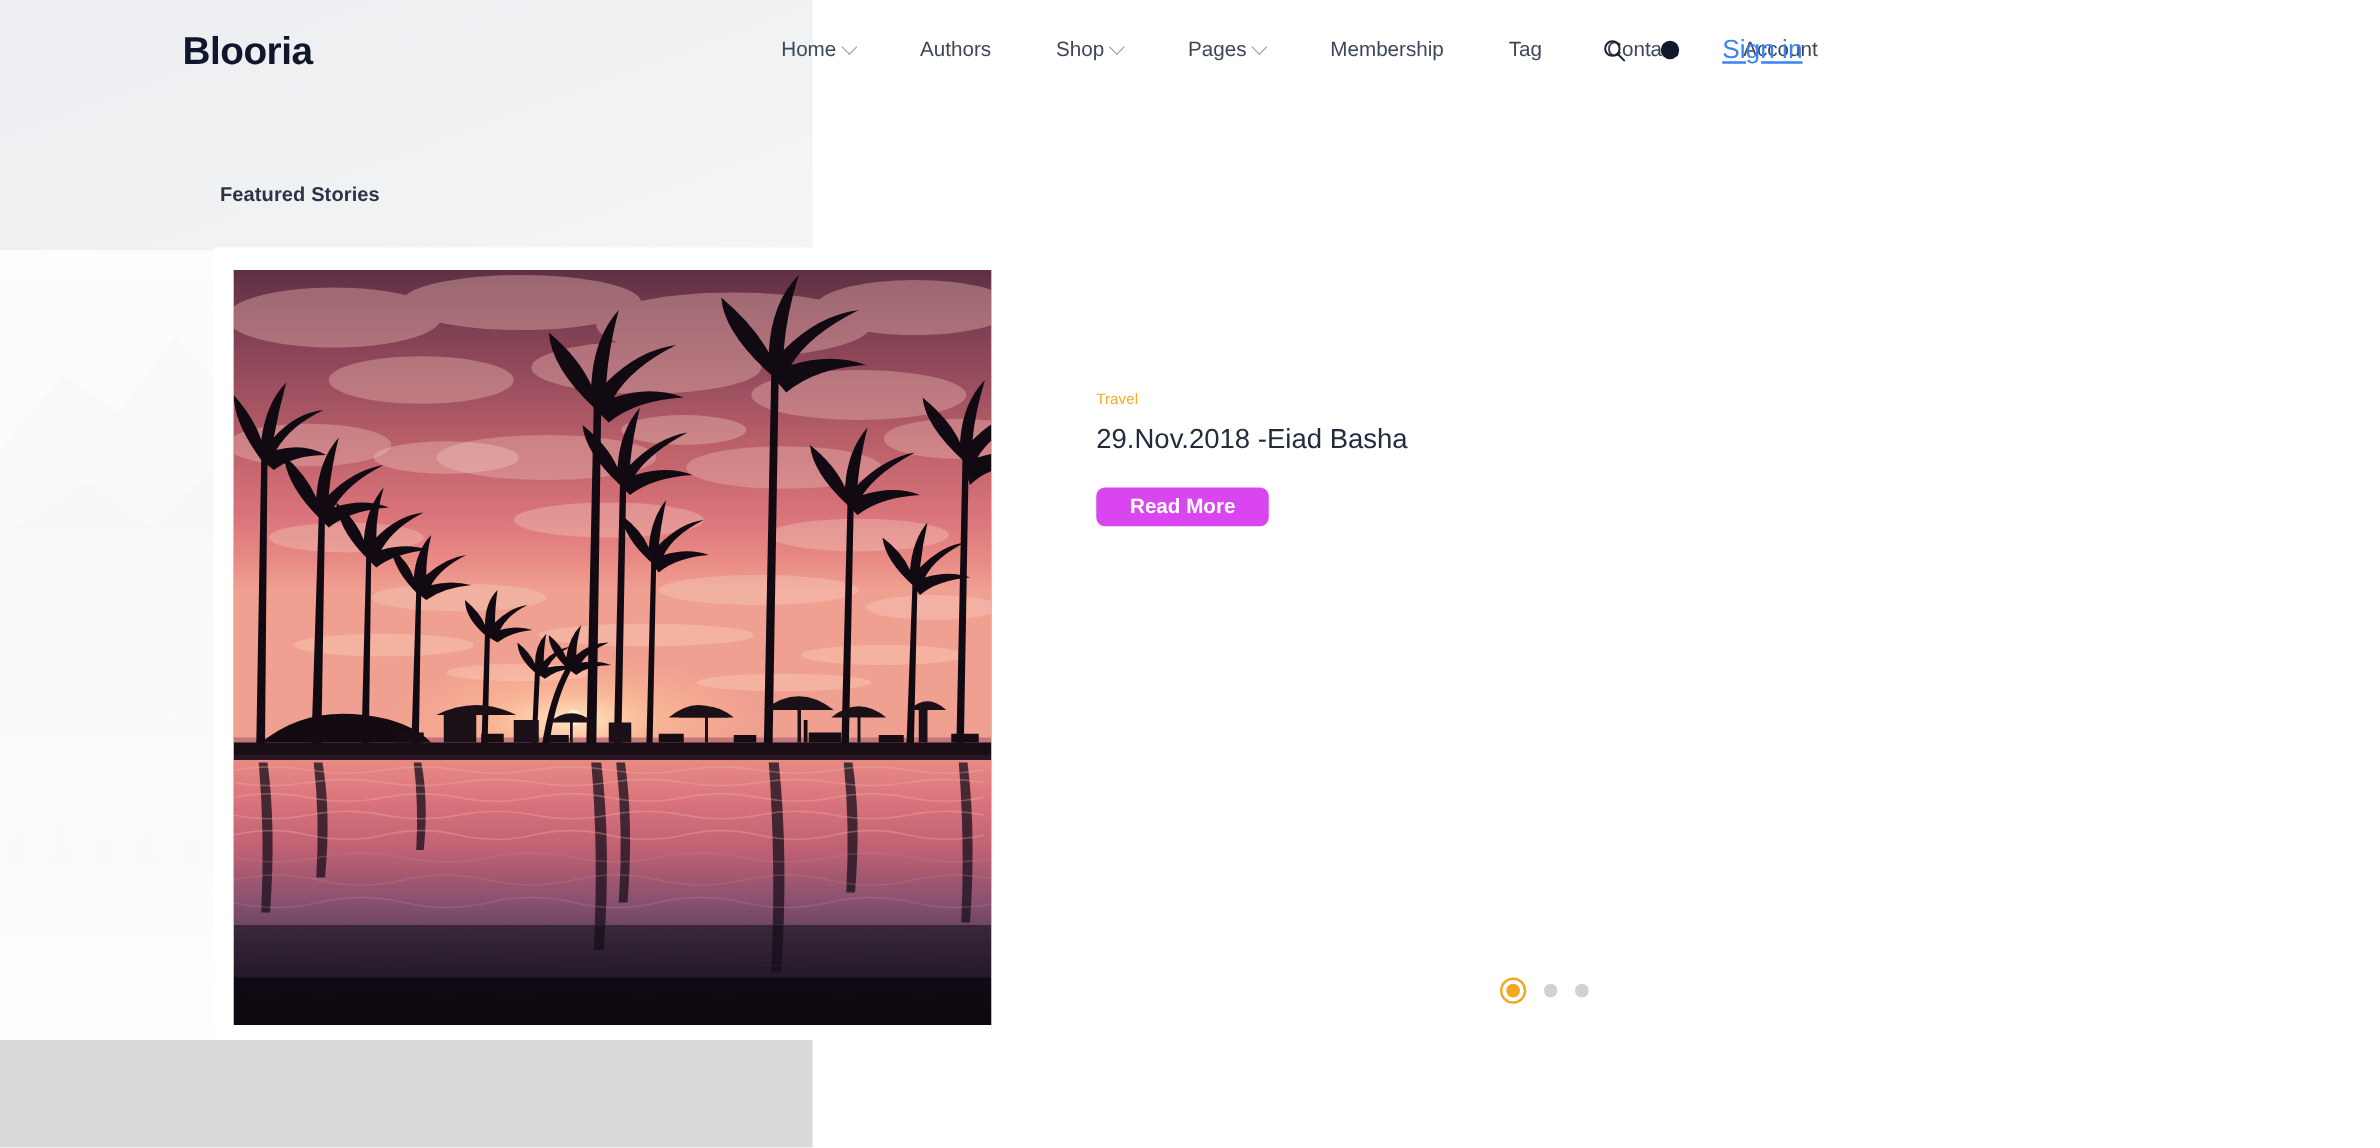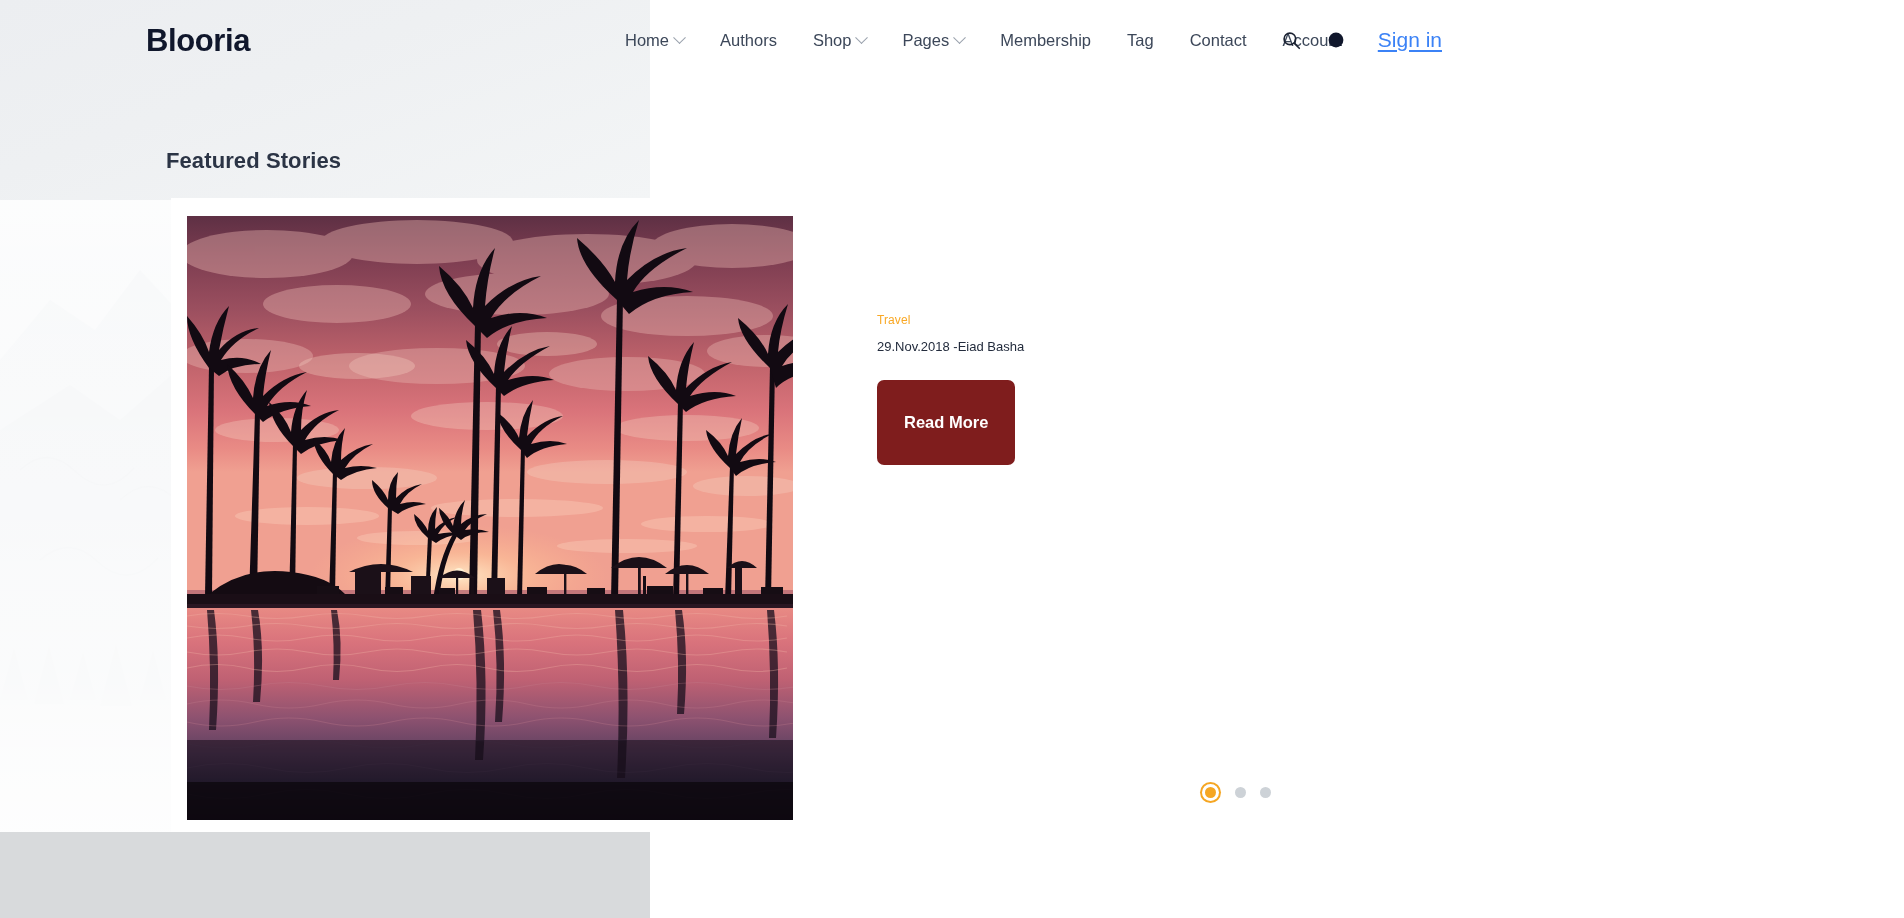--- a/index.html
+++ b/index.html
@@ -56,21 +56,21 @@
     font-weight: 700;
     letter-spacing: -0.4px;
     color: #10172c;
     line-height: 1;
     font-family: "Liberation Sans", sans-serif;
   }
   .nav {
     display: flex;
     align-items: flex-start;
     margin-left: 375px;
-    gap: 0px;
+    gap: 16px;
   }
   .nav-item {
     display: flex;
     align-items: center;
     gap: 6px;
     padding: 0 18px;
     font-size: 16.5px;
     color: #3c4759;
     cursor: pointer;
     white-space: nowrap;
@@ -103,22 +103,22 @@
     color: #3b82f6;
     text-decoration: underline;
     text-underline-offset: 3px;
     cursor: pointer;
     white-space: nowrap;
   }
 
   
   .section-title {
     position: absolute;
-    left: 166px; top: 148px;
-    font-size: 22px;
+    left: 176px; top: 148px;
+    font-size: 16px;
     color: #2b3445;
     letter-spacing: 0.1px;
   }
 
   .story-card {
     position: absolute;
     left: 171px; top: 198px;
     width: 650px; height: 634px;
     background: #ffffff;
   }
@@ -149,38 +149,38 @@
     font-size: 40px;
     line-height: 1.12;
     font-weight: 400;
     color: #1c2436;
     letter-spacing: -0.5px;
     max-width: 710px;
     margin-bottom: 18px;
     cursor: pointer;
   }
   .meta {
-    font-size: 13px;
+    font-size: 22px;
     color: #232c3d;
     margin-bottom: 26px;
   }
   .excerpt {
     font-size: 16.5px;
     line-height: 1.78;
     color: #8a9099;
     max-width: 745px;
     margin-bottom: 30px;
   }
   .read-more {
     display: inline-block;
-    background: #7f1d1d;
+    background: #d946ef;
     color: #ffffff;
     font-size: 16.5px;
     font-weight: 700;
-    padding: 33px 27px;
+    padding: 6px 27px;
     border: none;
     border-radius: 7px;
     cursor: pointer;
     font-family: "Liberation Sans", sans-serif;
   }
 
   
   .dots {
     position: absolute;
     left: 1200px; top: 787px;

